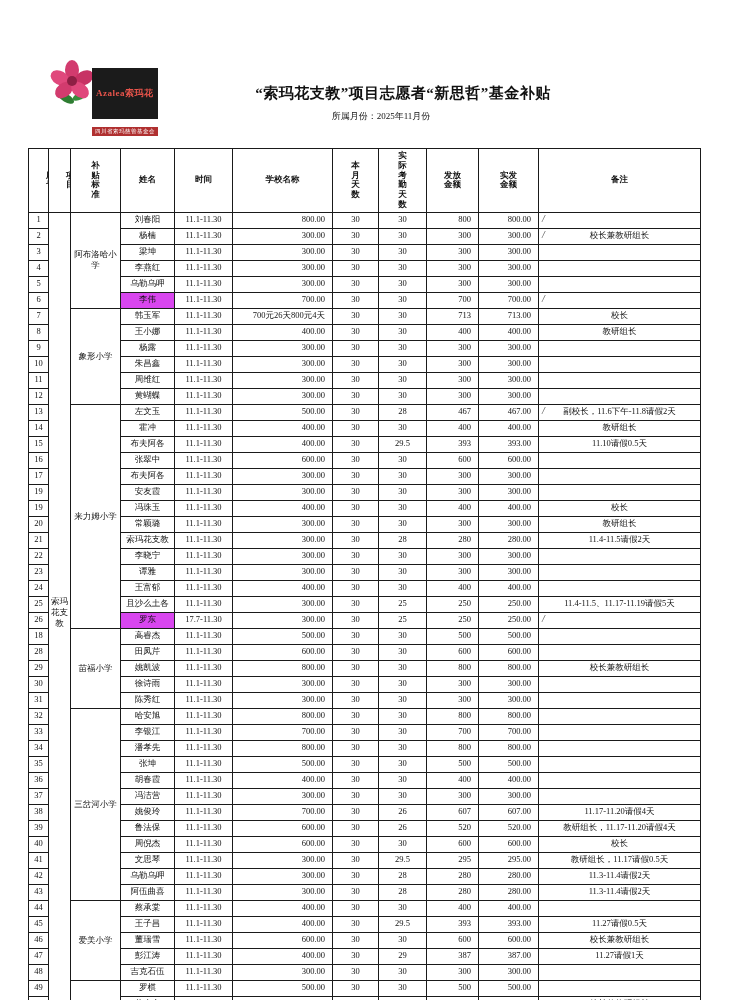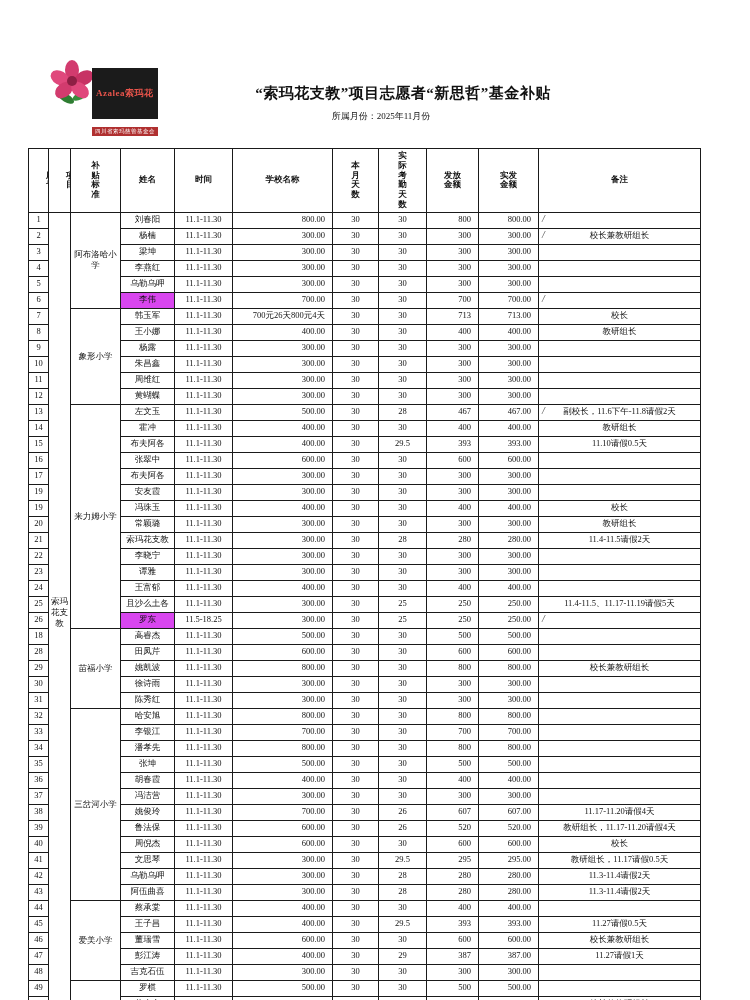--- a/index.html
+++ b/index.html
@@ -362,21 +362,21 @@
           <td class="r">300.00</td>
           <td>30</td>
           <td>25</td>
           <td class="r">250</td>
           <td class="r">250.00</td>
           <td class="remark"><span>11.4-11.5、11.17-11.19请假5天</span></td>
         </tr>
         <tr>
           <td>26</td>
           <td class="hl">罗东</td>
-          <td>11.5-18.25</td>
+          <td>17.7-11.30</td>
           <td class="r">300.00</td>
           <td>30</td>
           <td>25</td>
           <td class="r">250</td>
           <td class="r">250.00</td>
           <td class="remark"><span class="slash">/</span><span></span></td>
         </tr>
         <tr>
           <td>18</td>
           <td class="wrap" rowspan="5">苗福小学</td>

